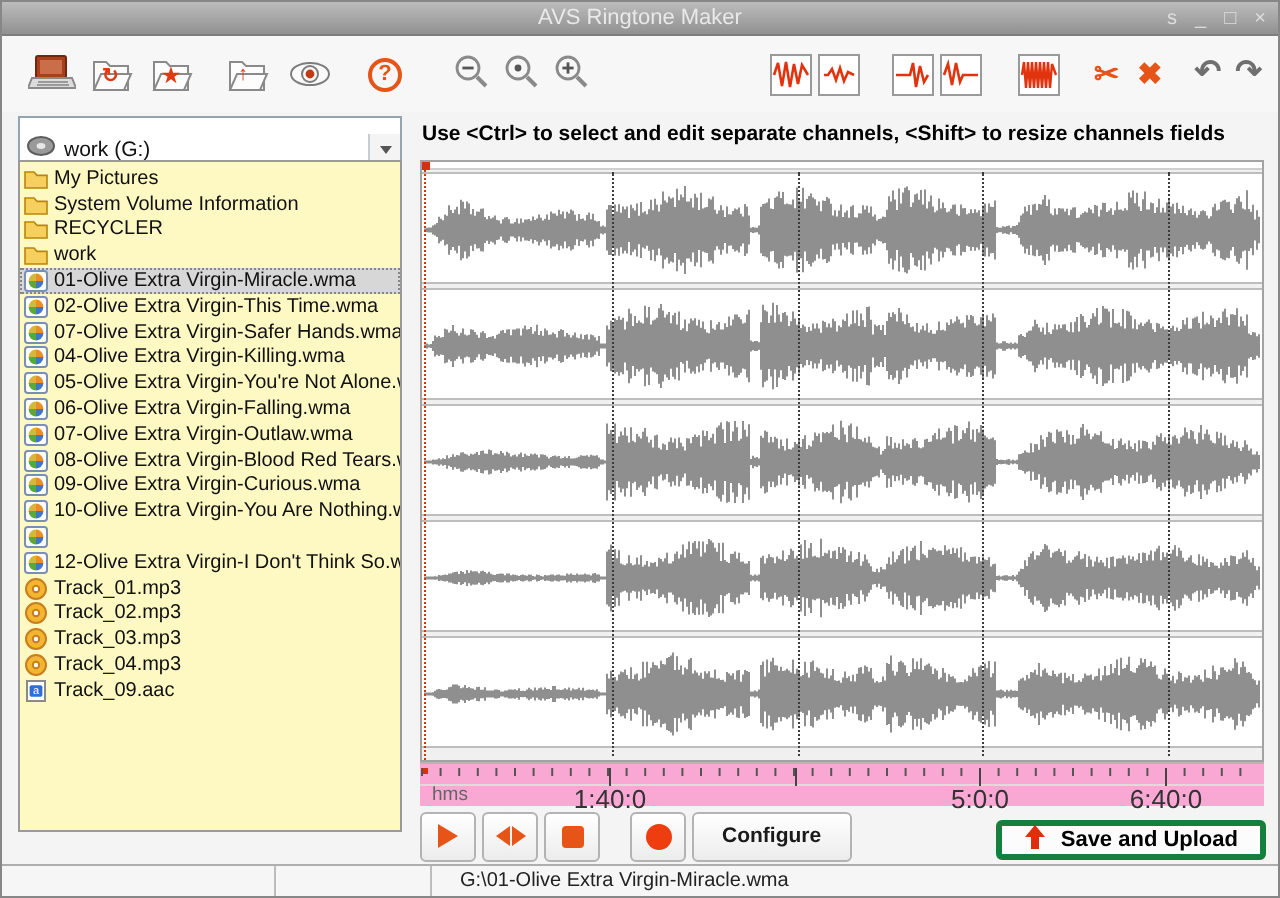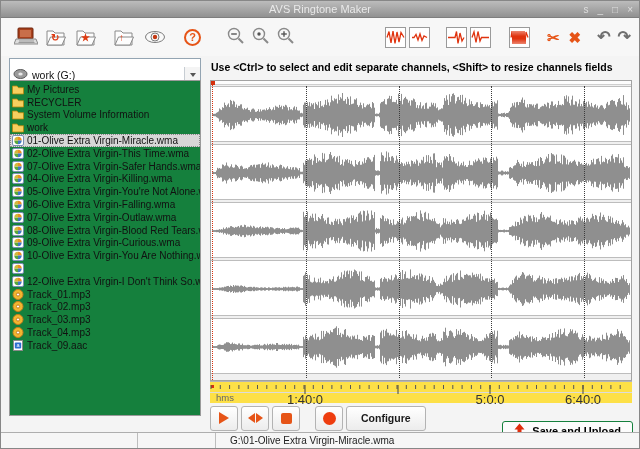--- a/index.html
+++ b/index.html
@@ -29,57 +29,57 @@
   
   .main { position:absolute; left:0; top:55px; right:0; bottom:16px; background:#f4f4f4; }
 
   
   .combo { position:absolute; left:8px; top:2px; width:192px; height:33px; background:#fff;
     border:1px solid #93a4b2; display:flex; align-items:center; font-size:10.5px; color:#111; }
   .combo .disk { margin:0 4px 0 3px; }
   .combo .arrow-box { margin-left:auto; width:16px; height:15px; border-left:1px solid #c7cdd3;
     display:flex; align-items:center; justify-content:center; background:#f4f4f4; }
   .combo .chev { width:0; height:0; border-left:3.5px solid transparent; border-right:3.5px solid transparent; border-top:4px solid #555; }
-  .file-list { position:absolute; left:8px; top:24px; width:192px; height:336px; background:#15803d;
+  .file-list { position:absolute; left:8px; top:24px; width:192px; height:336px; background:#fef9c3;
     border:1px solid #9a9a9a; overflow:hidden; padding-top:2px; }
   .frow { height:12.8px; display:flex; align-items:center; padding-left:2px; font-size:10px; color:#111; white-space:nowrap; cursor:default; }
   .frow .ficon { width:12px; height:11px; margin-right:3px; flex:none; }
   .frow.selected { background:#d7d7d7; outline:1px dotted #878787; outline-offset:-1px; }
 
   
   .right { position:absolute; left:208px; top:0; width:424px; bottom:0; }
   .hint { position:absolute; left:2px; top:5px; font-size:10.5px; font-weight:bold; color:#000; white-space:nowrap; }
   .wave-area { position:absolute; left:1px; top:24px; width:422px; height:301px;
     border:1px solid #a3a3a3; background:#f0f0f0; }
   .wave-strip { height:4px; background:#fdfdfd; border-bottom:1px solid #cfcfcf; }
   .channels { display:flex; flex-direction:column; gap:2px; padding-top:1px; }
   .channel { height:56px; background:#fff; border-top:1px solid #bdbdbd; border-bottom:1px solid #bdbdbd; overflow:hidden; }
   .marker { position:absolute; top:5px; bottom:2px; width:0; border-left:1px dotted #3c3c3c; }
   .cursor-line { position:absolute; left:1px; top:0; bottom:0; width:0; border-left:1px dotted #d6310e; }
   .cursor-cap { position:absolute; left:0; top:0; width:4px; height:4px; background:#d6310e; }
 
-  .timeline { position:absolute; left:1px; top:325px; width:422px; height:22px; background:#fde047; }
+  .timeline { position:absolute; left:1px; top:325px; width:422px; height:22px; background:#f9a8d4; }
   .tick-strip { position:absolute; left:0; top:0; width:422px; height:12px;
     border-top:1px solid #b5b5b5; border-bottom:1px solid #dcdcdc; }
   .tl-label { position:absolute; top:11px; font-size:13px; color:#333; transform:translateX(-50%); white-space:nowrap; }
   .tl-unit { position:absolute; left:6px; top:11px; font-size:9.5px; color:#666; }
 
   
   .controls { position:absolute; left:1px; top:349px; width:423px; height:26px; display:flex; align-items:center; }
   .cbtn { height:25px; border:1px solid #b3b3b3; border-radius:3px; background:linear-gradient(#ffffff,#ececec);
     display:flex; align-items:center; justify-content:center; cursor:pointer; margin-right:3px; }
   .w28 { width:28px; }
   .play-ico { width:0; height:0; border-left:10px solid #e65417; border-top:6.5px solid transparent; border-bottom:6.5px solid transparent; }
   .tri-l { width:0; height:0; border-right:7px solid #e65417; border-top:5.5px solid transparent; border-bottom:5.5px solid transparent; }
   .tri-r { width:0; height:0; border-left:7px solid #e65417; border-top:5.5px solid transparent; border-bottom:5.5px solid transparent; margin-left:1px; }
   .stop-ico { width:11px; height:11px; background:#e65417; border-radius:2px; }
   .rec-btn { margin-left:12px; }
   .rec-ico { width:13px; height:13px; background:#ee3d0f; border-radius:50%; }
   .configure { padding:0 14px; font-size:10.5px; font-weight:bold; color:#1a1a1a; }
-  .save-btn { position:absolute; right:0; top:16px; height:20px; border:1px solid #15803d; border-radius:3px;
+  .save-btn { position:absolute; right:0; top:5px; height:20px; border:3px solid #15803d; border-radius:3px;
     background:#fcfcfc; display:flex; align-items:center; gap:7px; padding:0 11px; cursor:pointer; }
   .save-btn .lbl { font-size:11px; font-weight:bold; color:#000; }
 
   
   .statusbar { position:absolute; left:0; right:0; bottom:0; height:16px; background:#f6f6f6;
     border-top:1px solid #aeaeae; display:flex; font-size:10px; color:#222; }
   .scell { border-right:1px solid #bdbdbd; height:100%; display:flex; align-items:center; }
   .sc1 { width:137px; } .sc2 { width:78px; }
   .sc3 { flex:1; padding-left:14px; border-right:none; }
 </style>
@@ -236,27 +236,27 @@
         <div class="frow">
           <svg class="ficon" width="12" height="11">
             <path d="M0.5 2 h4.5 l1.5 1.7 H11.5 V10 H0.5 Z" fill="#f7cf5f" stroke="#b8860b" stroke-width="0.8"></path>
           </svg>
           <span>My Pictures</span>
         </div>
         <div class="frow">
           <svg class="ficon" width="12" height="11">
             <path d="M0.5 2 h4.5 l1.5 1.7 H11.5 V10 H0.5 Z" fill="#f7cf5f" stroke="#b8860b" stroke-width="0.8"></path>
           </svg>
+          <span>System Volume Information</span>
+        </div>
+        <div class="frow">
+          <svg class="ficon" width="12" height="11">
+            <path d="M0.5 2 h4.5 l1.5 1.7 H11.5 V10 H0.5 Z" fill="#f7cf5f" stroke="#b8860b" stroke-width="0.8"></path>
+          </svg>
           <span>RECYCLER</span>
-        </div>
-        <div class="frow">
-          <svg class="ficon" width="12" height="11">
-            <path d="M0.5 2 h4.5 l1.5 1.7 H11.5 V10 H0.5 Z" fill="#f7cf5f" stroke="#b8860b" stroke-width="0.8"></path>
-          </svg>
-          <span>System Volume Information</span>
         </div>
         <div class="frow">
           <svg class="ficon" width="12" height="11">
             <path d="M0.5 2 h4.5 l1.5 1.7 H11.5 V10 H0.5 Z" fill="#f7cf5f" stroke="#b8860b" stroke-width="0.8"></path>
           </svg>
           <span>work</span>
         </div>
         <div class="frow selected">
           <svg class="ficon" width="12" height="11">
             <rect x="0.5" y="0.5" width="11" height="10" rx="1.5" fill="#fff" stroke="#7a8fb5"></rect>

